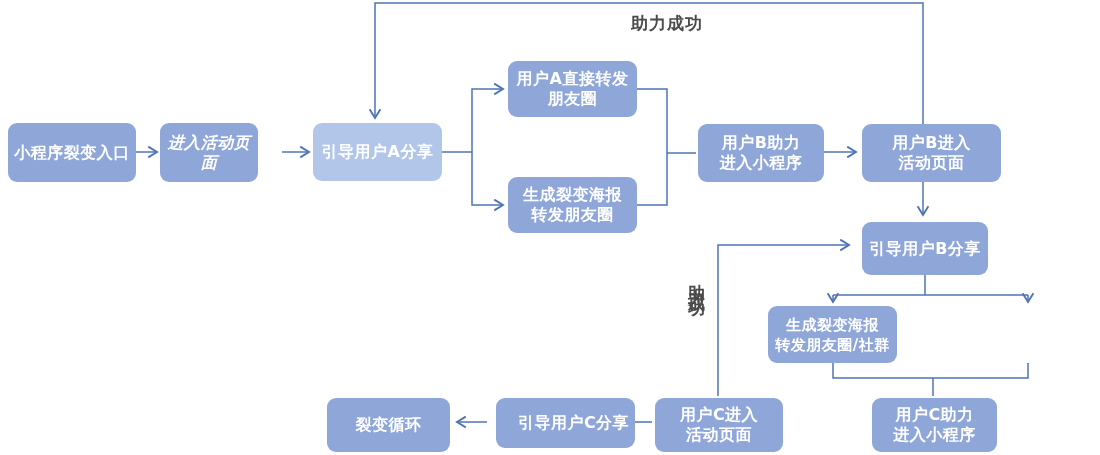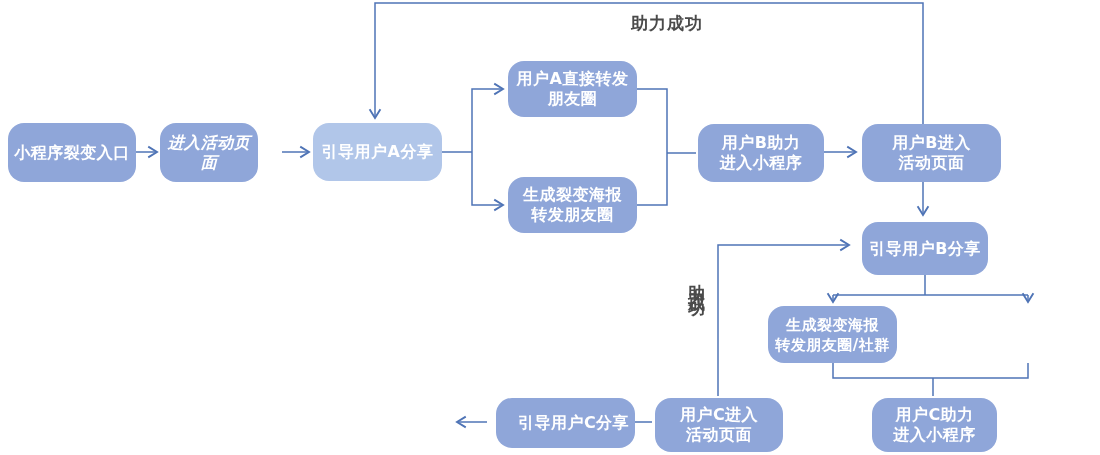--- a/index.html
+++ b/index.html
@@ -15,21 +15,21 @@
     position:relative;width:1100px;height:455px;
     background:var(--background);overflow:hidden;
     font-family:"DejaVu Sans","Liberation Sans",sans-serif;
   }
   .edges{position:absolute;left:0;top:0;width:1100px;height:455px;}
   .edge{fill:none;stroke:var(--connector);stroke-width:1.5;}
   .arrowhead{fill:none;stroke:var(--connector);stroke-width:1.4;}
   .node{
     position:absolute;display:flex;align-items:center;justify-content:center;
     background:var(--node-fill);color:var(--node-text);
-    border-radius:16px;text-align:center;
+    border-radius:9px;text-align:center;
     font-size:16px;line-height:20px;font-weight:bold;
     white-space:pre-line;letter-spacing:0.5px;
   }
   .node.light{background:var(--node-fill-light);}
   .edge-label{
     position:absolute;color:var(--label-text);
     font-size:17px;font-weight:bold;letter-spacing:1px;
   }
   .edge-label.vertical{
     writing-mode:vertical-rl;text-orientation:upright;letter-spacing:5px;
@@ -79,17 +79,18 @@
   <div class="node" style="left:862px;top:124px;width:139px;height:58px;">用户B进入
 活动页面</div>
   <div class="node" style="left:862px;top:222px;width:126px;height:53px;">引导用户B分享</div>
   <div class="node" style="left:768px;top:306px;width:129px;height:57px;font-size:15px;">生成裂变海报
 转发朋友圈/社群</div>
   <div class="node" style="left:872px;top:398px;width:125px;height:54px;">用户C助力
 进入小程序</div>
   <div class="node" style="left:655px;top:398px;width:128px;height:54px;">用户C进入
 活动页面</div>
   <div class="node" style="left:496px;top:398px;width:123px;height:50px;padding-left:16px;">引导用户C分享</div>
+  <div class="node" style="left:327px;top:398px;width:123px;height:54px;">裂变循环</div>
 
   <div class="edge-label" style="left:631px;top:12px;">助力成功</div>
   <div class="edge-label vertical" style="left:686px;top:270px;height:92px;">助力成功</div>
 
 </div>
 
 </body></html>

